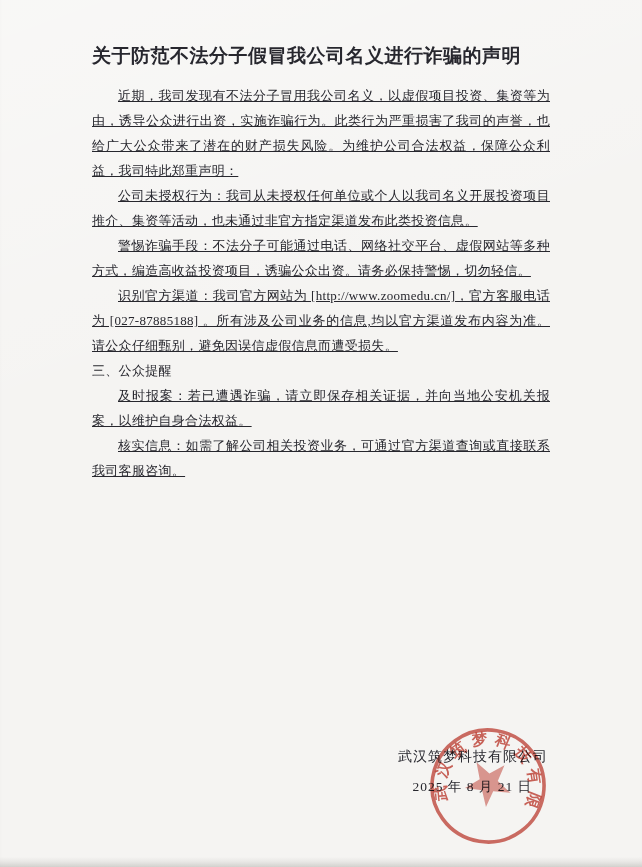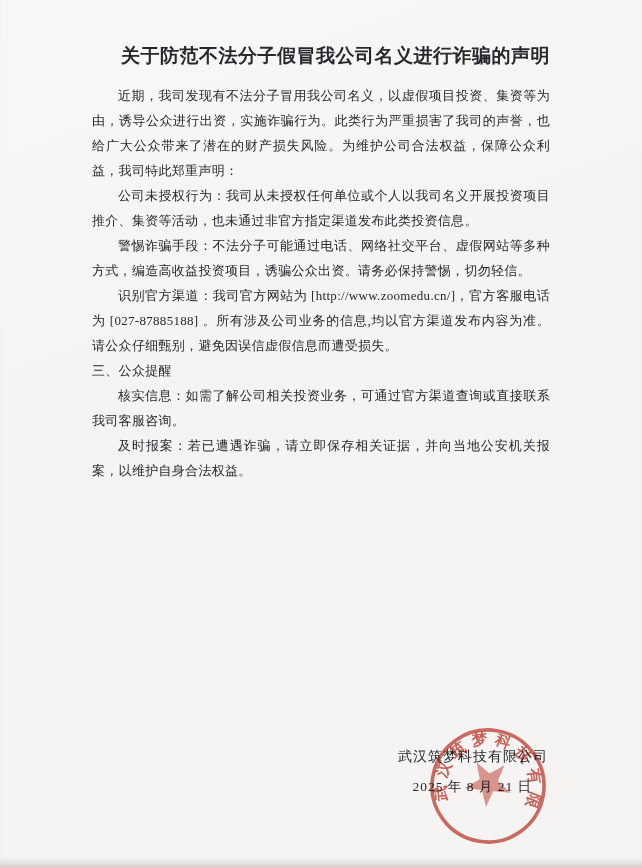--- a/index.html
+++ b/index.html
@@ -15,34 +15,34 @@
     background-image: linear-gradient(160deg, rgba(255,255,255,.35) 0%, rgba(0,0,0,0) 40%),
                       linear-gradient(0deg, rgba(120,118,115,.14) 0%, rgba(0,0,0,0) 1.2%);
     color: var(--ink, #27272e);
     overflow: hidden;
     box-shadow: inset 0 -7px 9px -7px rgba(90,88,85,.25);
   }
   .title {
     position: absolute; left: 92px; top: 42px; width: 458px;
     margin: 0;
     font-size: 19px; line-height: 28px;
-    font-weight: 700; text-align: right; letter-spacing: .5px;
+    font-weight: 700; text-align: left; letter-spacing: .5px;
     color: var(--ink, #27272e);
   }
   .docbody {
     position: absolute; left: 92px; top: 83px; width: 458px;
   }
   .docbody p {
     margin: 0;
     font-size: 13px; line-height: 25px;
     letter-spacing: .3px;
     text-align: justify;
     text-justify: inter-ideograph;
   }
-  .docbody p.para { text-indent: 2em; }
+  .docbody p.para { text-indent: 2em; text-decoration: underline; }
   .docbody p.heading { text-indent: 0; }
   .sig {
     position: absolute; right: 94px; top: 744px;
     text-align: right;
   }
   .sig .company {
     font-size: 14px; letter-spacing: 1px; line-height: 26px;
   }
   .sig .date {
     font-size: 13.5px; letter-spacing: 1px; line-height: 26px;
@@ -68,22 +68,22 @@
 <div class="sheet">
 
   <h1 class="title">关于防范不法分子假冒我公司名义进行诈骗的声明</h1>
 
   <div class="docbody" id="doc-body">
       <p class="para">近期，我司发现有不法分子冒用我公司名义，以虚假项目投资、集资等为由，诱导公众进行出资，实施诈骗行为。此类行为严重损害了我司的声誉，也给广大公众带来了潜在的财产损失风险。为维护公司合法权益，保障公众利益，我司特此郑重声明：</p>
       <p class="para">公司未授权行为：我司从未授权任何单位或个人以我司名义开展投资项目推介、集资等活动，也未通过非官方指定渠道发布此类投资信息。</p>
       <p class="para">警惕诈骗手段：不法分子可能通过电话、网络社交平台、虚假网站等多种方式，编造高收益投资项目，诱骗公众出资。请务必保持警惕，切勿轻信。</p>
       <p class="para">识别官方渠道：我司官方网站为 [http://www.zoomedu.cn/]，官方客服电话为 [027-87885188] 。所有涉及公司业务的信息,均以官方渠道发布内容为准。请公众仔细甄别，避免因误信虚假信息而遭受损失。</p>
       <p class="heading">三、公众提醒</p>
+      <p class="para">及时报案：若已遭遇诈骗，请立即保存相关证据，并向当地公安机关报案，以维护自身合法权益。</p>
       <p class="para">核实信息：如需了解公司相关投资业务，可通过官方渠道查询或直接联系我司客服咨询。</p>
-      <p class="para">及时报案：若已遭遇诈骗，请立即保存相关证据，并向当地公安机关报案，以维护自身合法权益。</p>
     </div>
 
   <div class="sig">
     <div class="company">武汉筑梦科技有限公司</div>
     <div class="date">2025 年 8 月 21 日</div>
   </div>
 
   <svg class="seal" viewBox="0 0 160 160" aria-hidden="true">
     <circle class="ring" cx="80" cy="80" r="56"></circle>
     <path class="star" d="M0,-24 L5.6,-7.7 L22.8,-7.4 L9.1,3 L14.1,19.4 L0,9.6 L-14.1,19.4 L-9.1,3 L-22.8,-7.4 L-5.6,-7.7 Z" transform="translate(80,77) rotate(105)"></path>

